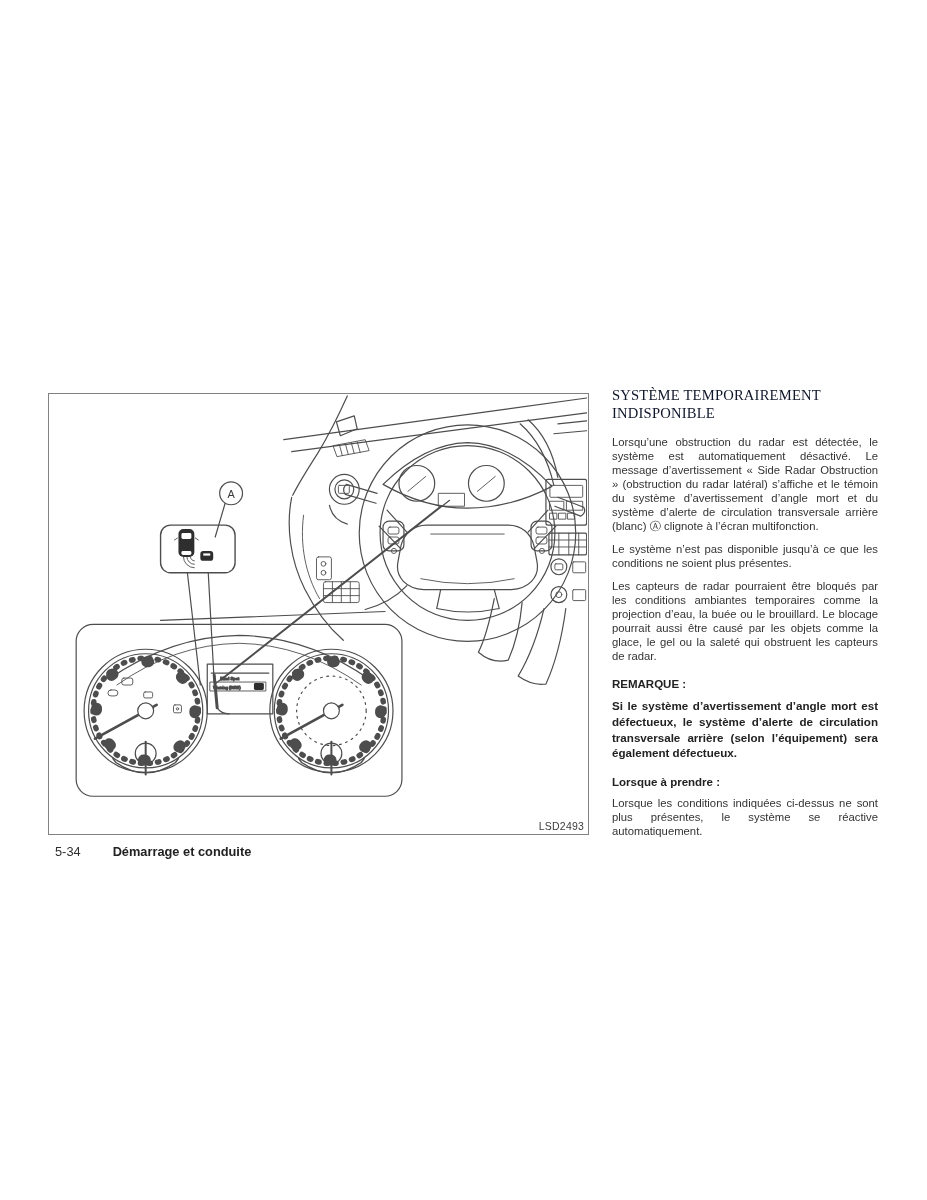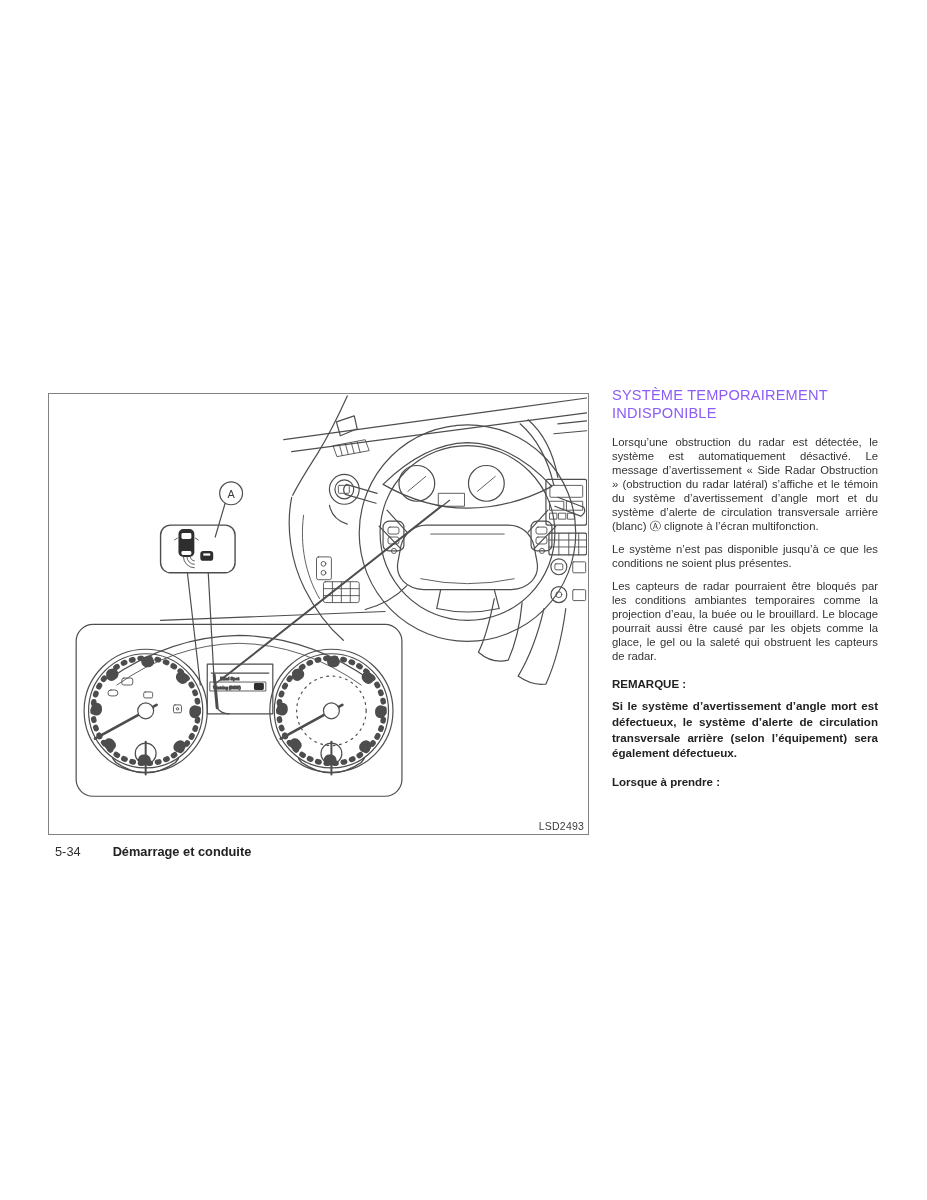--- a/index.html
+++ b/index.html
@@ -5,22 +5,22 @@
   html,body{margin:0;padding:0;background:#ffffff;}
   .page{position:relative;width:927px;height:1200px;background:#ffffff;overflow:hidden;
         font-family:"Liberation Sans","DejaVu Sans",sans-serif;color:#333;}
   
   .fig{position:absolute;left:48px;top:393px;width:541px;height:442px;
        border:1.5px solid #828282;box-sizing:border-box;background:#fff;}
   .fig svg{position:absolute;left:0;top:0;}
   .figcode{position:absolute;right:4px;bottom:2px;font-size:10.5px;color:#3c3c3c;letter-spacing:.2px;text-align:right;}
   
   .article{position:absolute;left:612px;top:386px;width:266px;color:#333;}
-  .article h1{font-size:14.6px;line-height:18px;font-weight:400;color:#8b5cf6;
-              letter-spacing:.2px;margin:0 0 13px 0;}
+  .article h1{font-size:14.6px;line-height:18px;font-weight:400;color:#0f172a;
+              letter-spacing:.2px;margin:0 0 13px 0;font-family:Liberation Serif, serif;}
   .article p{font-size:11.3px;line-height:14px;text-align:justify;margin:8px 0 9px 0;color:#333;}
   .article .bh{font-size:11.5px;font-weight:700;color:#222;margin:15px 0 8px 0;}
   .article .bp{font-size:11.6px;line-height:15.8px;font-weight:700;color:#222;
                text-align:justify;margin:0 0 4px 0;}
   
   .footer{position:absolute;left:55px;top:844px;font-size:12.8px;color:#2f2f2f;}
   .footer .num{font-weight:400;margin-right:16px;text-align:center;}
   .footer .ttl{font-weight:700;color:#222;margin-left:16px;}
   
   .ln{fill:none;stroke:#4d4d4d;stroke-width:1.2;stroke-linecap:round;stroke-linejoin:round;}
@@ -175,19 +175,20 @@
   </div>
 
   <div class="article">
     <h1>SYSTÈME TEMPORAIREMENT INDISPONIBLE</h1>
     <p>Lorsqu’une obstruction du radar est détectée, le système est automatiquement désactivé. Le message d’avertissement « Side Radar Obstruction » (obstruction du radar latéral) s’affiche et le témoin du système d’avertissement d’angle mort et du système d’alerte de circulation transversale arrière (blanc) Ⓐ clignote à l’écran multifonction.</p>
     <p>Le système n’est pas disponible jusqu’à ce que les conditions ne soient plus présentes.</p>
     <p>Les capteurs de radar pourraient être bloqués par les conditions ambiantes temporaires comme la projection d’eau, la buée ou le brouillard. Le blocage pourrait aussi être causé par les objets comme la glace, le gel ou la saleté qui obstruent les capteurs de radar.</p>
     <div class="bh">REMARQUE :</div>
     <p class="bp">Si le système d’avertissement d’angle mort est défectueux, le système d’alerte de circulation transversale arrière (selon l’équipement) sera également défectueux.</p>
     <div class="bh">Lorsque à prendre :</div>
+    <p>Lorsque les conditions indiquées ci-dessus ne sont plus présentes, le système se réactive automatiquement.</p>
   </div>
 
   <div class="footer">
     <span class="num">5-34</span><span class="ttl">Démarrage et conduite</span>
   </div>
 
 </div>
 
 </body></html>

